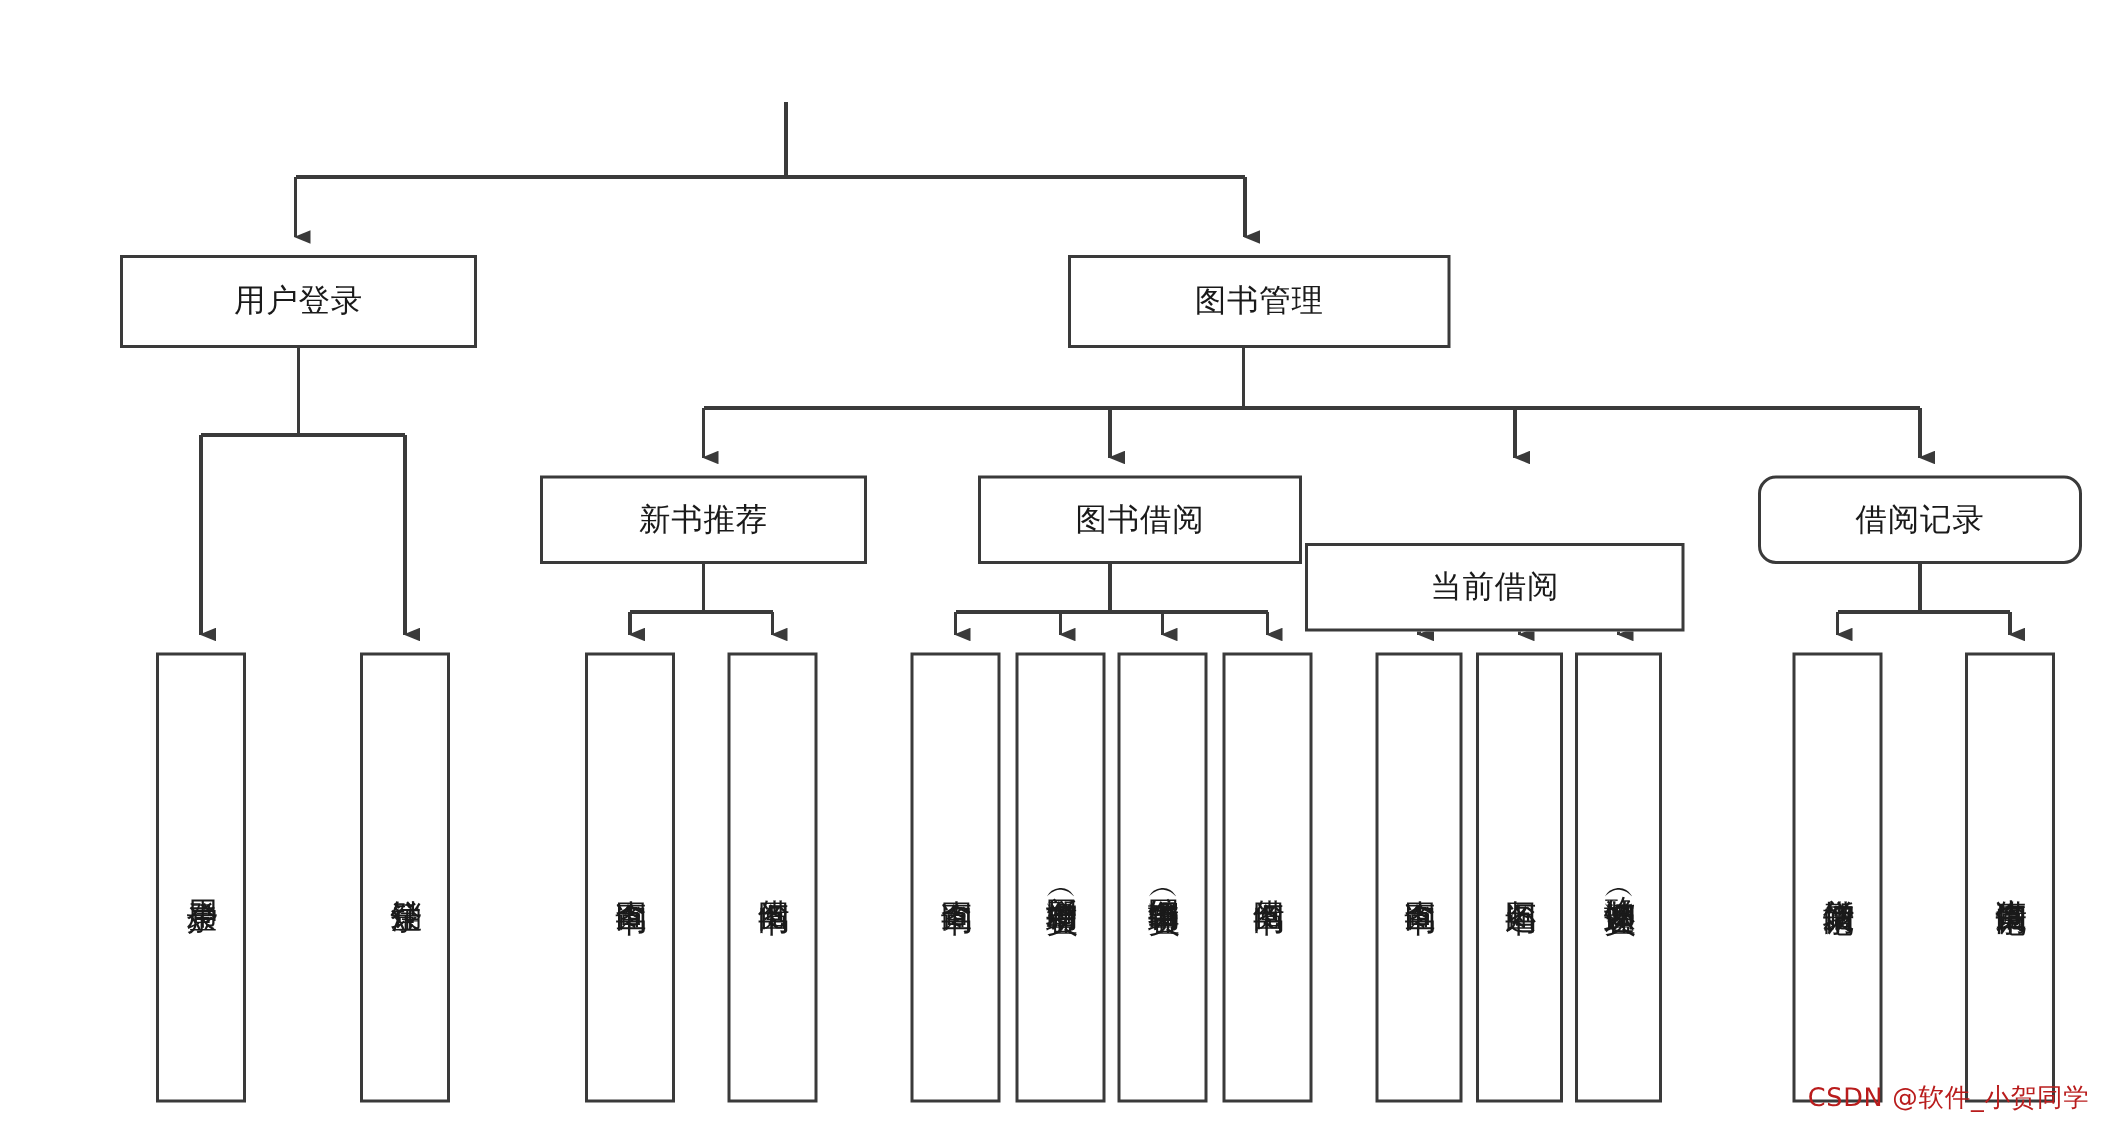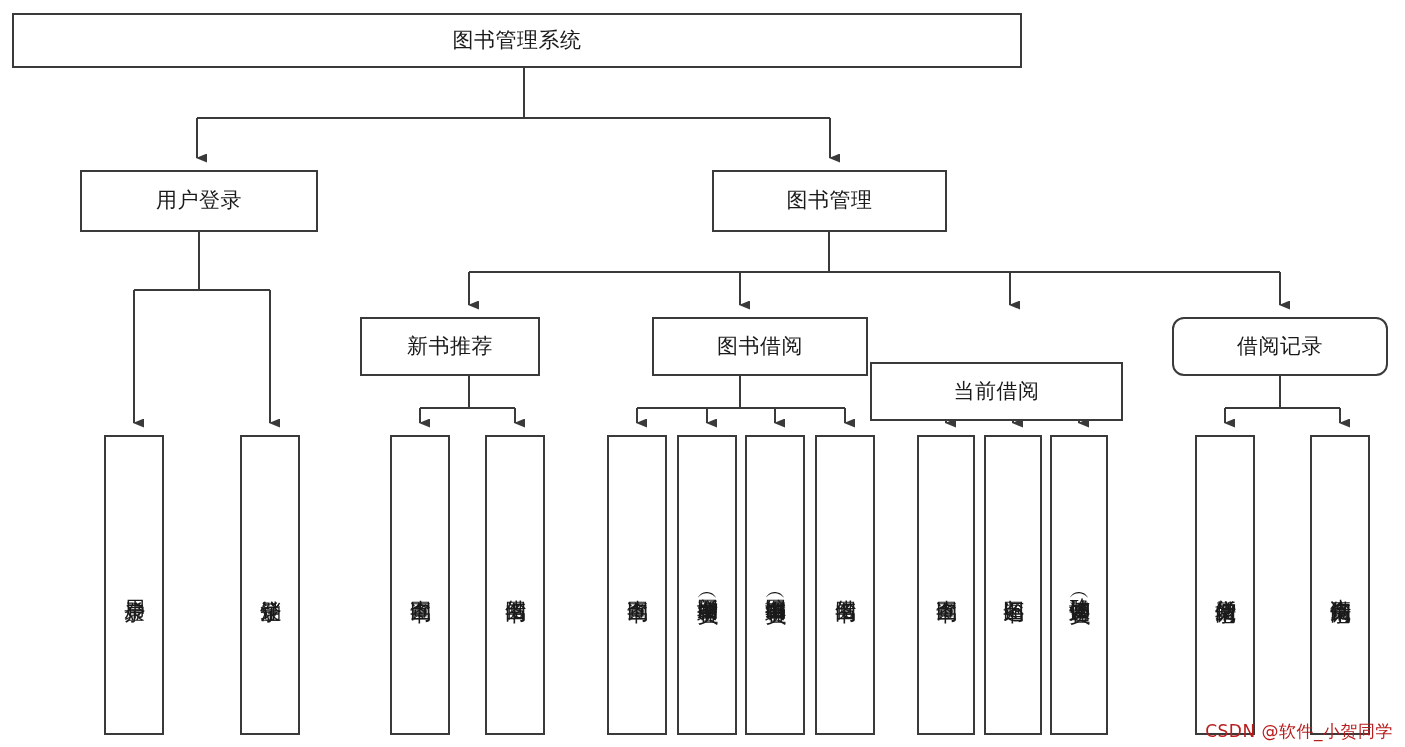--- a/index.html
+++ b/index.html
@@ -123,32 +123,29 @@
       <path d="M1013,408 L1013,423" marker-end="url(#arrowhead)"></path>
       <path d="M1079,408 L1079,423" marker-end="url(#arrowhead)"></path>
 
       <path d="M1280,376 L1280,408"></path>
       <path d="M1225,408 L1340,408"></path>
       <path d="M1225,408 L1225,423" marker-end="url(#arrowhead)"></path>
       <path d="M1340,408 L1340,423" marker-end="url(#arrowhead)"></path>
     </g>
   </svg>
 
-  <div class="node-box" id="node-root" style="left: 12px; top: 13px; width: 1010px; height: 55px;">
-    <span class="node-label-h">图书管理系统</span>
-  </div>
 
   <div class="node-box" id="node-l2-0" style="left: 80px; top: 170px; width: 238px; height: 62px;">
     <span class="node-label-h">用户登录</span>
   </div>
-  <div class="node-box" id="node-l2-1" style="left: 712px; top: 170px; width: 235px; height: 62px;">
+  <div class="node-box" id="node-l2-1" style="left: 712px; top: 170px; width: 255px; height: 62px;">
     <span class="node-label-h">图书管理</span>
   </div>
 
-  <div class="node-box" id="node-l3-0" style="left: 360px; top: 317px; width: 180px; height: 59px;">
+  <div class="node-box" id="node-l3-0" style="left: 360px; top: 317px; width: 218px; height: 59px;">
     <span class="node-label-h">新书推荐</span>
   </div>
   <div class="node-box" id="node-l3-1" style="left: 632px; top: 317px; width: 216px; height: 59px; margin-left: 20px;">
     <span class="node-label-h">图书借阅</span>
   </div>
   <div class="node-box" id="node-l3-2" style="left: 870px; top: 317px; width: 253px; height: 59px; margin-top: 45px;">
     <span class="node-label-h">当前借阅</span>
   </div>
   <div class="node-box" id="node-l3-3" style="left: 1172px; top: 317px; width: 216px; height: 59px; border-radius: 12px;">
     <span class="node-label-h">借阅记录</span>

